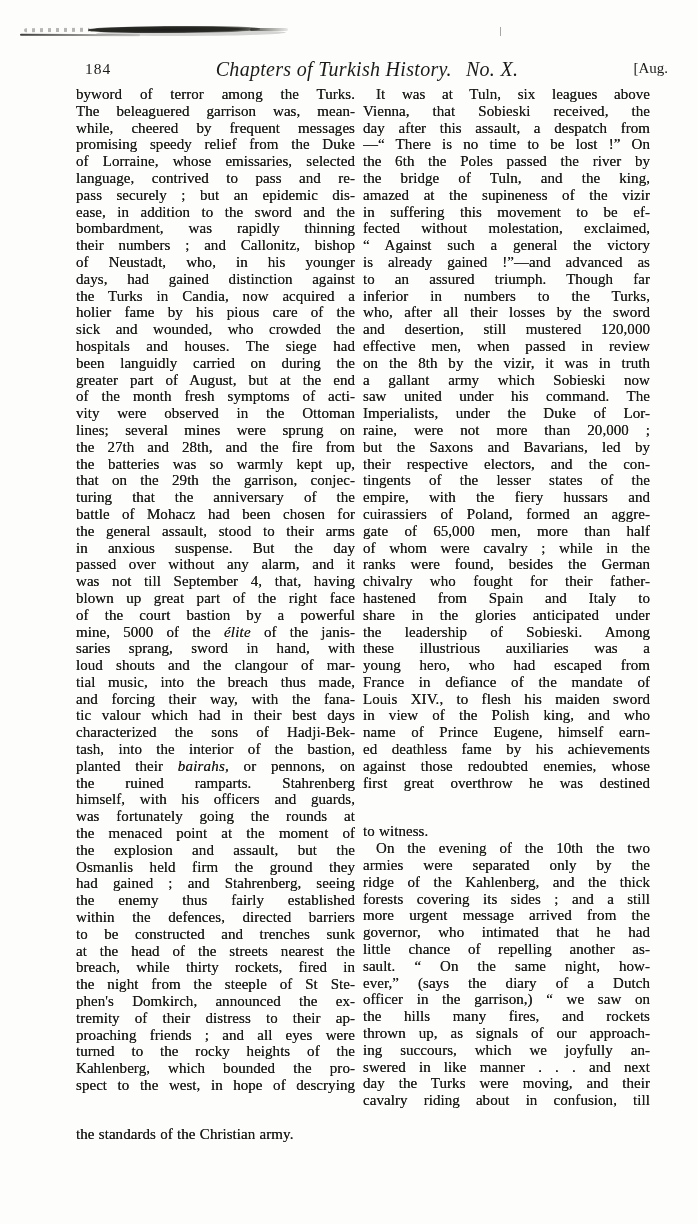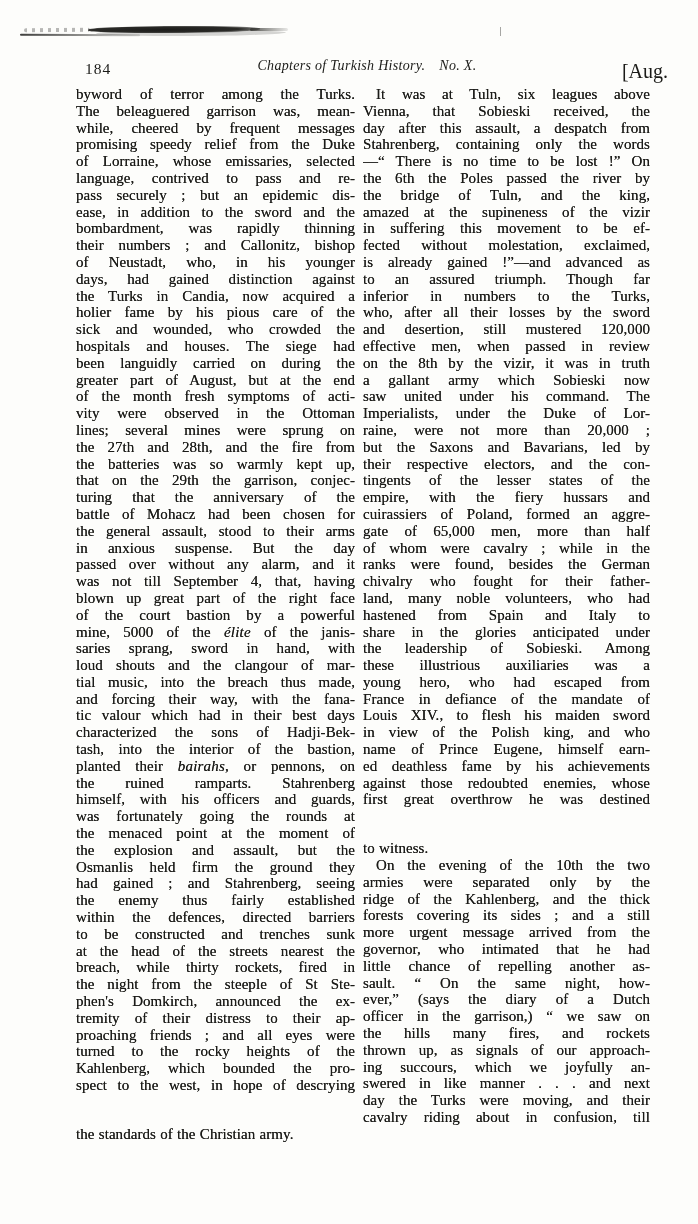--- a/index.html
+++ b/index.html
@@ -60,27 +60,27 @@
   .header { position: absolute; left: 0; top: 58px; width: 698px; height: 22px; }
   .page-number {
     position: absolute; left: 85px; top: 2px;
     font-size: 15.5px; letter-spacing: 1px;
   }
   .running-title {
     position: absolute; left: 0; right: 0; top: 0;
     padding-left: 36px;
     text-align: center;
     font-style: italic;
-    font-size: 14px;
+    font-size: 20px;
     letter-spacing: .3px;
   }
   .running-title .issue { margin-left: 14px; }
   .month-marker {
     position: absolute; right: 30px; top: 2px;
-    font-size: 20px;
+    font-size: 15px;
   }
 
   
   .column {
     position: absolute;
     top: 86px;
     font-size: 15px;
     letter-spacing: .05px;
     word-spacing: .5px;
     text-shadow: 0 0 .35px rgba(20,20,16,.85);
@@ -180,48 +180,47 @@
       <div class="line">proaching friends ; and all eyes were</div>
       <div class="line">turned to the rocky heights of the</div>
       <div class="line">Kahlenberg, which bounded the pro-</div>
       <div class="line">spect to the west, in hope of descrying</div>
       <div class="line pend">the standards of the Christian army.</div>
     </div>
   <div class="column right">
       <div class="line indent">It was at Tuln, six leagues above</div>
       <div class="line">Vienna, that Sobieski received, the</div>
       <div class="line">day after this assault, a despatch from</div>
-      <div class="line">Stahrenberg, containing only the words</div>
       <div class="line">—“ There is no time to be lost !”  On</div>
       <div class="line">the 6th the Poles passed the river by</div>
       <div class="line">the bridge of Tuln, and the king,</div>
       <div class="line">amazed at the supineness of the vizir</div>
       <div class="line">in suffering this movement to be ef-</div>
       <div class="line">fected without molestation, exclaimed,</div>
+      <div class="line">“ Against such a general the victory</div>
       <div class="line">is already gained !”—and advanced as</div>
       <div class="line">to an assured triumph.  Though far</div>
       <div class="line">inferior in numbers to the Turks,</div>
       <div class="line">who, after all their losses by the sword</div>
       <div class="line">and desertion, still mustered 120,000</div>
       <div class="line">effective men, when passed in review</div>
       <div class="line">on the 8th by the vizir, it was in truth</div>
       <div class="line">a gallant army which Sobieski now</div>
       <div class="line">saw united under his command.  The</div>
       <div class="line">Imperialists, under the Duke of Lor-</div>
       <div class="line">raine, were not more than 20,000 ;</div>
       <div class="line">but the Saxons and Bavarians, led by</div>
       <div class="line">their respective electors, and the con-</div>
       <div class="line">tingents of the lesser states of the</div>
       <div class="line">empire, with the fiery hussars and</div>
       <div class="line">cuirassiers of Poland, formed an aggre-</div>
       <div class="line">gate of 65,000 men, more than half</div>
       <div class="line">of whom were cavalry ; while in the</div>
       <div class="line">ranks were found, besides the German</div>
       <div class="line">chivalry who fought for their father-</div>
-      <div class="line">land, many noble volunteers, who had</div>
       <div class="line">hastened from Spain and Italy to</div>
       <div class="line">share in the glories anticipated under</div>
       <div class="line">the leadership of Sobieski.  Among</div>
       <div class="line">these illustrious auxiliaries was a</div>
       <div class="line">young hero, who had escaped from</div>
       <div class="line">France in defiance of the mandate of</div>
       <div class="line">Louis XIV., to flesh his maiden sword</div>
       <div class="line">in view of the Polish king, and who</div>
       <div class="line">name of Prince Eugene, himself earn-</div>
       <div class="line">ed deathless fame by his achievements</div>

